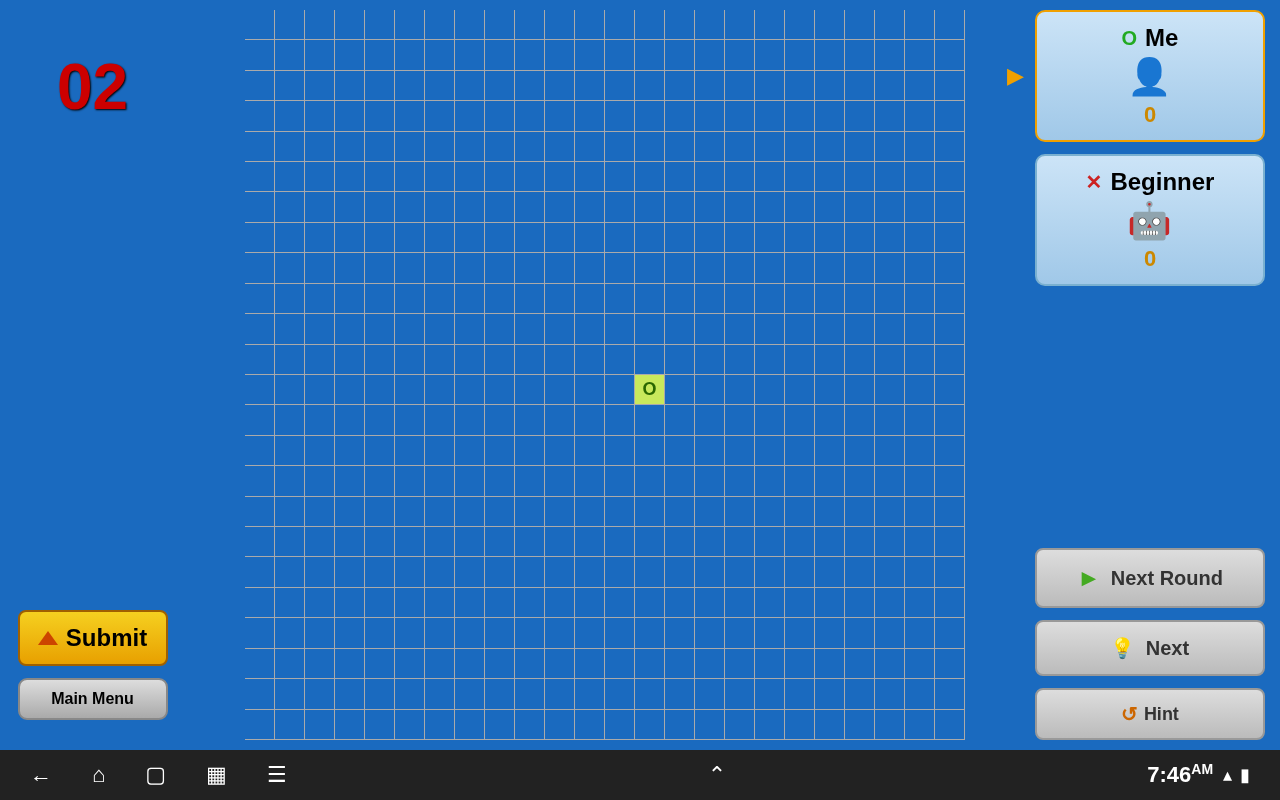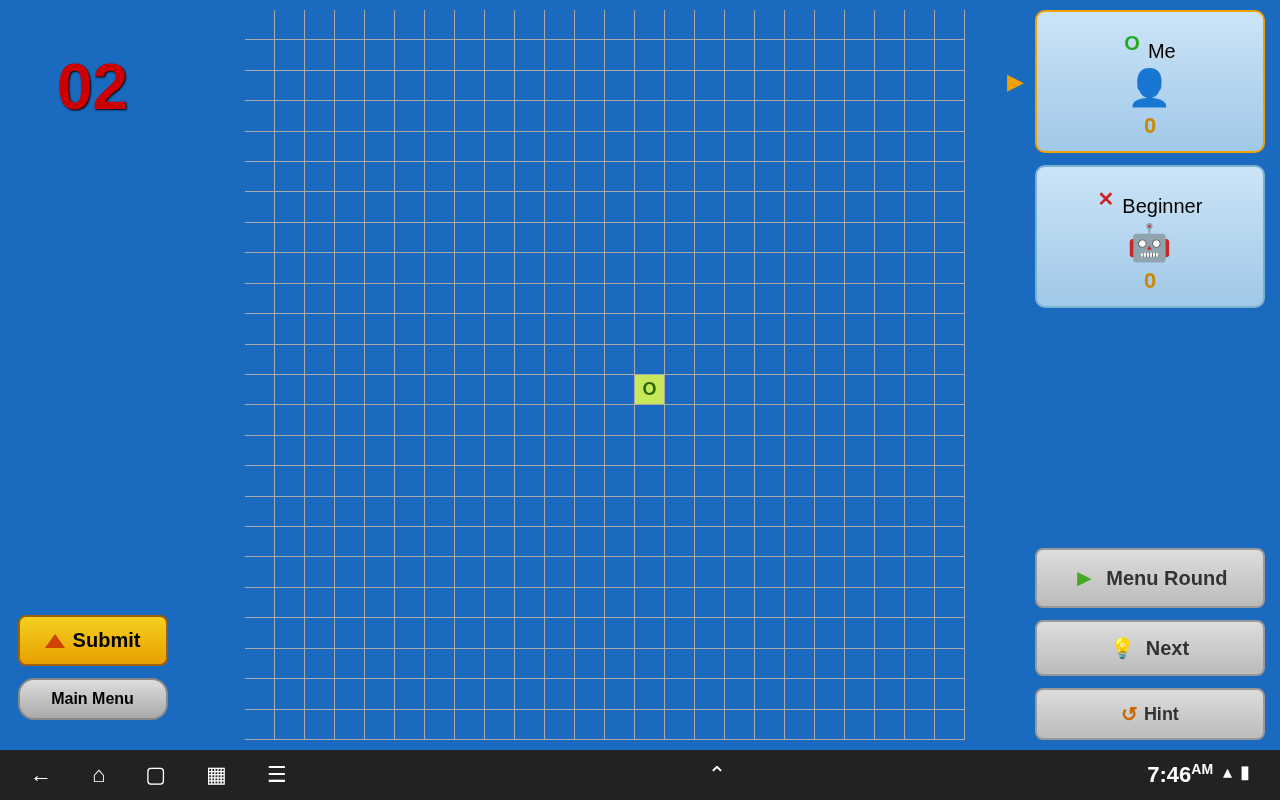--- a/index.html
+++ b/index.html
@@ -45,21 +45,21 @@
       width: 100%;
       align-items: center;
       margin-bottom: 10px;
     }
 
     .submit-btn {
       background: linear-gradient(to bottom, #f5d020, #e8a000);
       border: 2px solid #a06000;
       border-radius: 8px;
       padding: 12px 18px;
-      font-size: 20px;
+      font-size: 24px;
       font-weight: bold;
       color: #000;
       cursor: pointer;
       display: flex;
       align-items: center;
       gap: 8px;
       width: 150px;
       justify-content: center;
     }
 
@@ -68,21 +68,21 @@
       height: 0;
       border-left: 10px solid transparent;
       border-right: 10px solid transparent;
       border-bottom: 14px solid #cc4400;
       display: inline-block;
     }
 
     .main-menu-btn {
       background: linear-gradient(to bottom, #ddd, #aaa);
       border: 2px solid #888;
-      border-radius: 16px;
+      border-radius: 9px;
       padding: 10px 14px;
       font-size: 16px;
       font-weight: bold;
       color: #000;
       cursor: pointer;
       width: 150px;
       text-align: center;
     }
 
     
@@ -166,24 +166,23 @@
     }
 
     .player-symbol {
       font-size: 20px;
       font-weight: bold;
     }
     .player-symbol.o { color: #22aa22; }
     .player-symbol.x { color: #cc2222; }
 
     .player-name {
-      font-size: 20px;
-      font-weight: normal;
+      font-size: 24px;
+      font-weight: bold;
       color: #000;
-      margin-top: 16px;
     }
 
     .player-avatar {
       font-size: 36px;
       margin: 4px 0;
     }
 
     .player-score {
       font-size: 22px;
       font-weight: bold;
@@ -283,21 +282,21 @@
     }
 
     .nav-center {
       display: flex;
       align-items: center;
       justify-content: center;
     }
 
     .nav-right {
       display: flex;
-      align-items: flex-start;
+      align-items: center;
       gap: 10px;
       color: #fff;
     }
 
     .time-display {
       font-size: 22px;
       font-weight: bold;
       color: #fff;
     }
 
@@ -933,21 +932,21 @@
         <span class="player-symbol x">✕</span>
         <span class="player-name">Beginner</span>
       </div>
       <div class="player-avatar">🤖</div>
       <div class="player-score">0</div>
     </div>
 
     <div class="right-buttons">
       <button class="next-round-btn">
         <span class="nr-arrow">►</span>
-        <span>Menu Round</span>
+        <span>Next Round</span>
       </button>
       <button class="hint-btn">
         <span class="hint-icon">💡</span>
         <span>Next</span>
       </button>
       <div class="undo-redo-row">
         <button class="undo-btn">
           <span class="undo-icon">↺</span>
           <span>Hint</span>
         </button>

